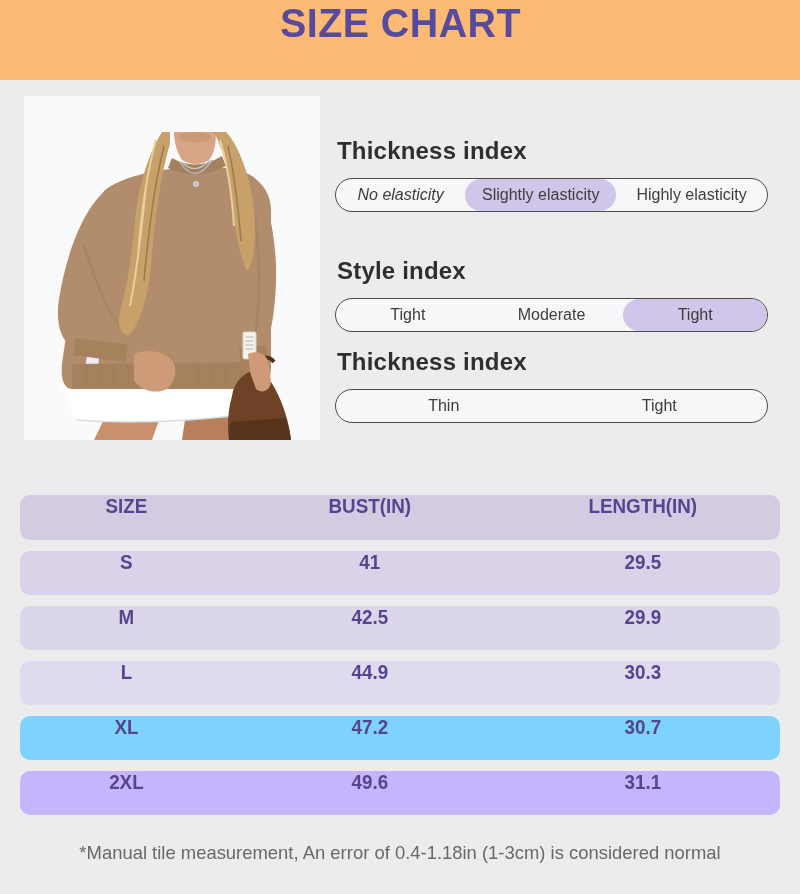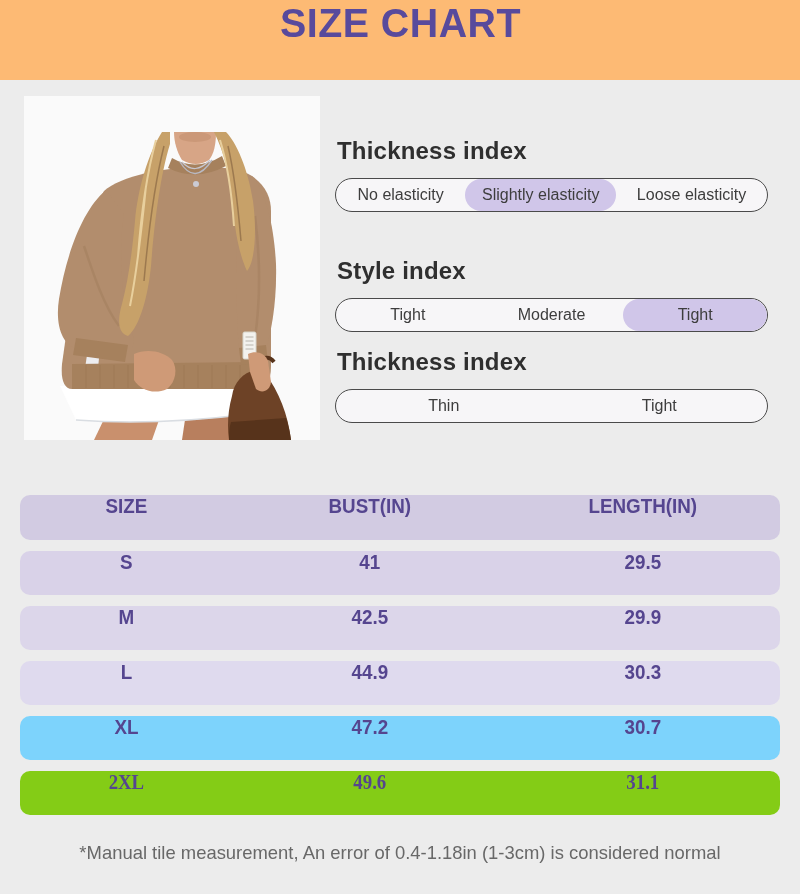--- a/index.html
+++ b/index.html
@@ -19,21 +19,21 @@
 
   
   .index-section { position:absolute; left:335px; width:433px; }
   .sec-elasticity { top:136px; } .sec-style { top:256px; } .sec-thickness { top:347px; }
   .index-title { font-size:24px; font-weight:bold; color:#2f2f2f; line-height:30px;
     margin:0 0 12px 2px; letter-spacing:0.2px; }
   .index-bar { height:34px; border:1.5px solid #4a4a4a; border-radius:17px;
     background:#f7f6f8; display:flex; overflow:hidden; }
   .index-option { flex:1 1 0; display:flex; align-items:center; justify-content:center;
     font-size:16px; color:#3d3d3d; white-space:nowrap; }
-  .index-bar.first .index-option:nth-child(1){ flex:0 0 30%; }
+  .index-bar.first .index-option:nth-child(1){ flex:0 0 30%;font-style:italic; }
   .index-bar.first .index-option:nth-child(2){ flex:0 0 35%; }
   .index-bar.first .index-option:nth-child(3){ flex:0 0 35%; }
   .index-option.selected { background:#d0c6e9; border-radius:17px; }
 
   
   .size-table { position:absolute; left:20px; top:495px; width:760px; }
   .t-row { display:flex; height:44px; border-radius:10px; align-items:flex-start; margin-top:11px; }
   .t-row.head { height:45px; margin-top:0; background:#d2cbe2; }
   .t-cell { text-align:center; font-size:20px; font-weight:bold; color:#55458f;
     transform:scaleX(0.94); }
@@ -108,21 +108,21 @@
       </g>
       <path d="M224,258 C232,254 241,257 244,265 L247,286 C246,295 238,298 232,293 L226,276 Z" fill="#cf9a77"></path>
     </svg>
   </div>
 
   <div class="index-section sec-elasticity">
     <h2 class="index-title">Thickness index</h2>
     <div class="index-bar first">
       <div class="index-option">No elasticity</div>
       <div class="index-option selected">Slightly elasticity</div>
-      <div class="index-option">Loose elasticity</div>
+      <div class="index-option">Highly elasticity</div>
     </div>
   </div>
 
   <div class="index-section sec-style">
     <h2 class="index-title">Style index</h2>
     <div class="index-bar">
       <div class="index-option">Tight</div>
       <div class="index-option">Moderate</div>
       <div class="index-option selected">Tight</div>
     </div>
@@ -155,21 +155,21 @@
     <div class="t-row" style="background: rgb(223, 218, 238);">
       <div class="t-cell c1">L</div>
       <div class="t-cell c2">44.9</div>
       <div class="t-cell c3">30.3</div>
     </div>
     <div class="t-row" style="background: #7dd3fc;">
       <div class="t-cell c1">XL</div>
       <div class="t-cell c2">47.2</div>
       <div class="t-cell c3">30.7</div>
     </div>
-    <div class="t-row" style="background: #84cc16; font-family: Liberation Serif, serif;">
+    <div class="t-row" style="background: #c4b5fd;">
       <div class="t-cell c1">2XL</div>
       <div class="t-cell c2">49.6</div>
       <div class="t-cell c3">31.1</div>
     </div>
   </div>
 
   <div class="footnote">*Manual tile measurement, An error of 0.4-1.18in (1-3cm) is considered normal</div>
 
 </div>
 

